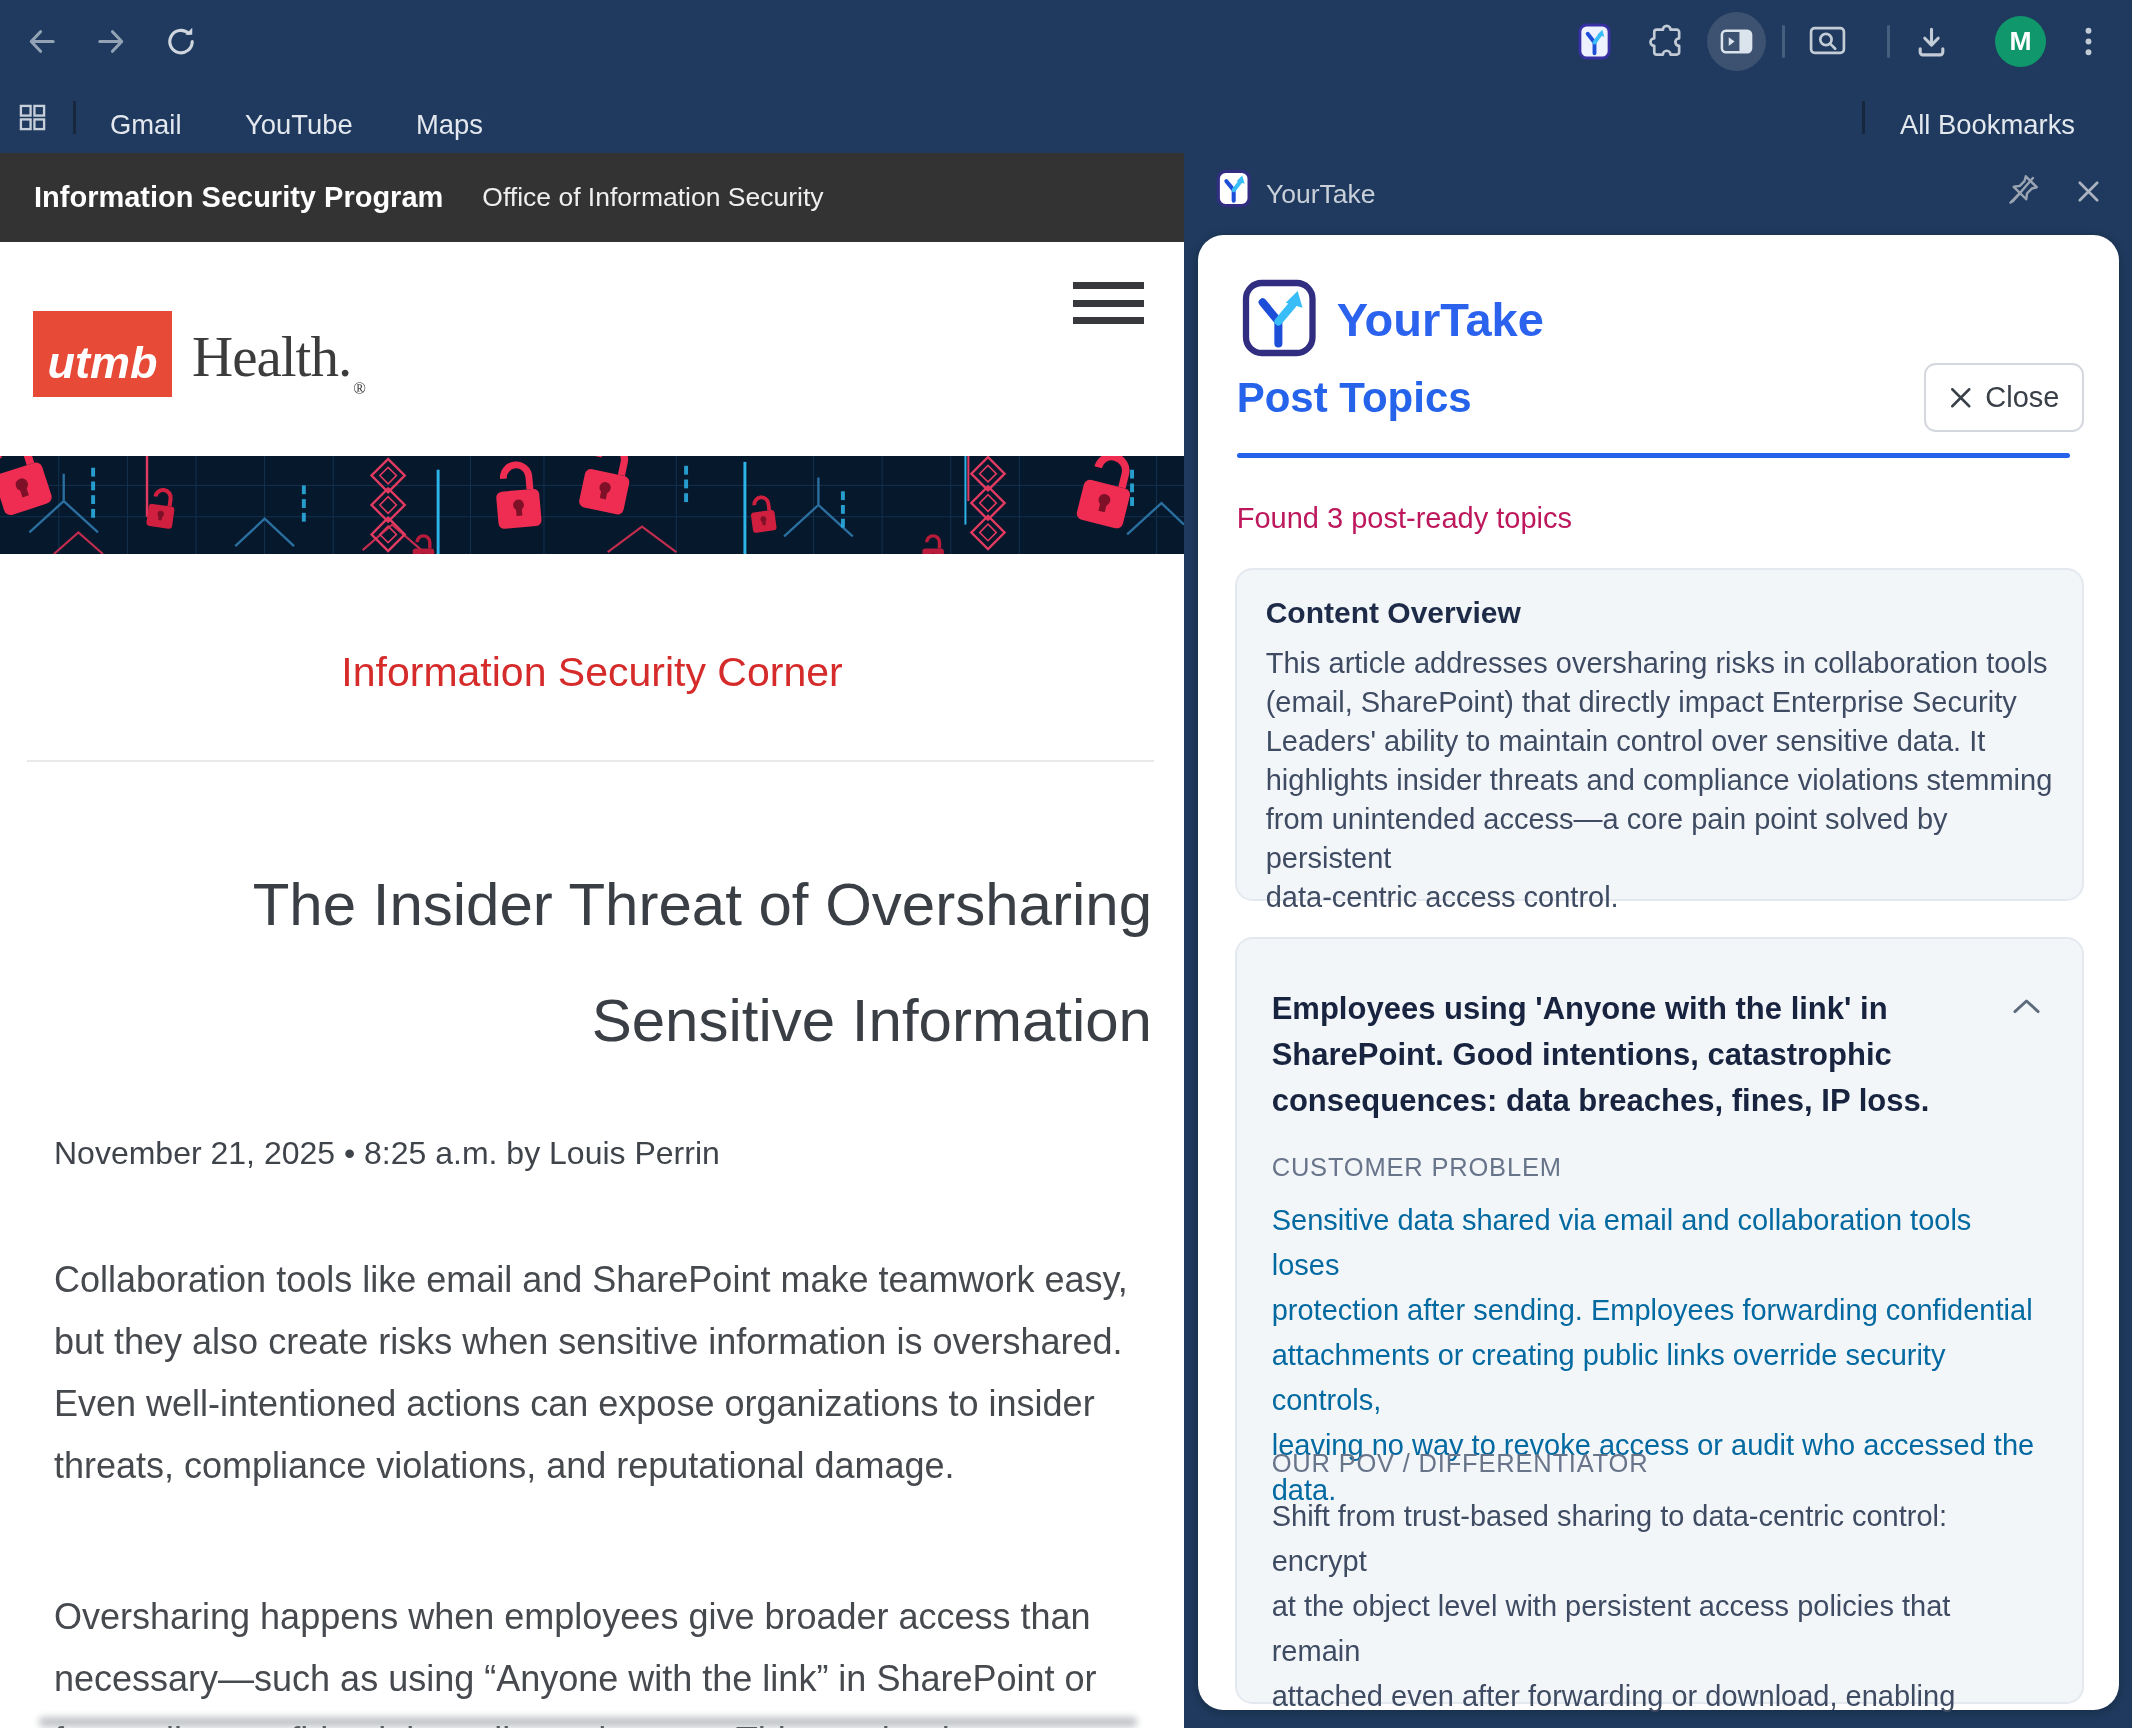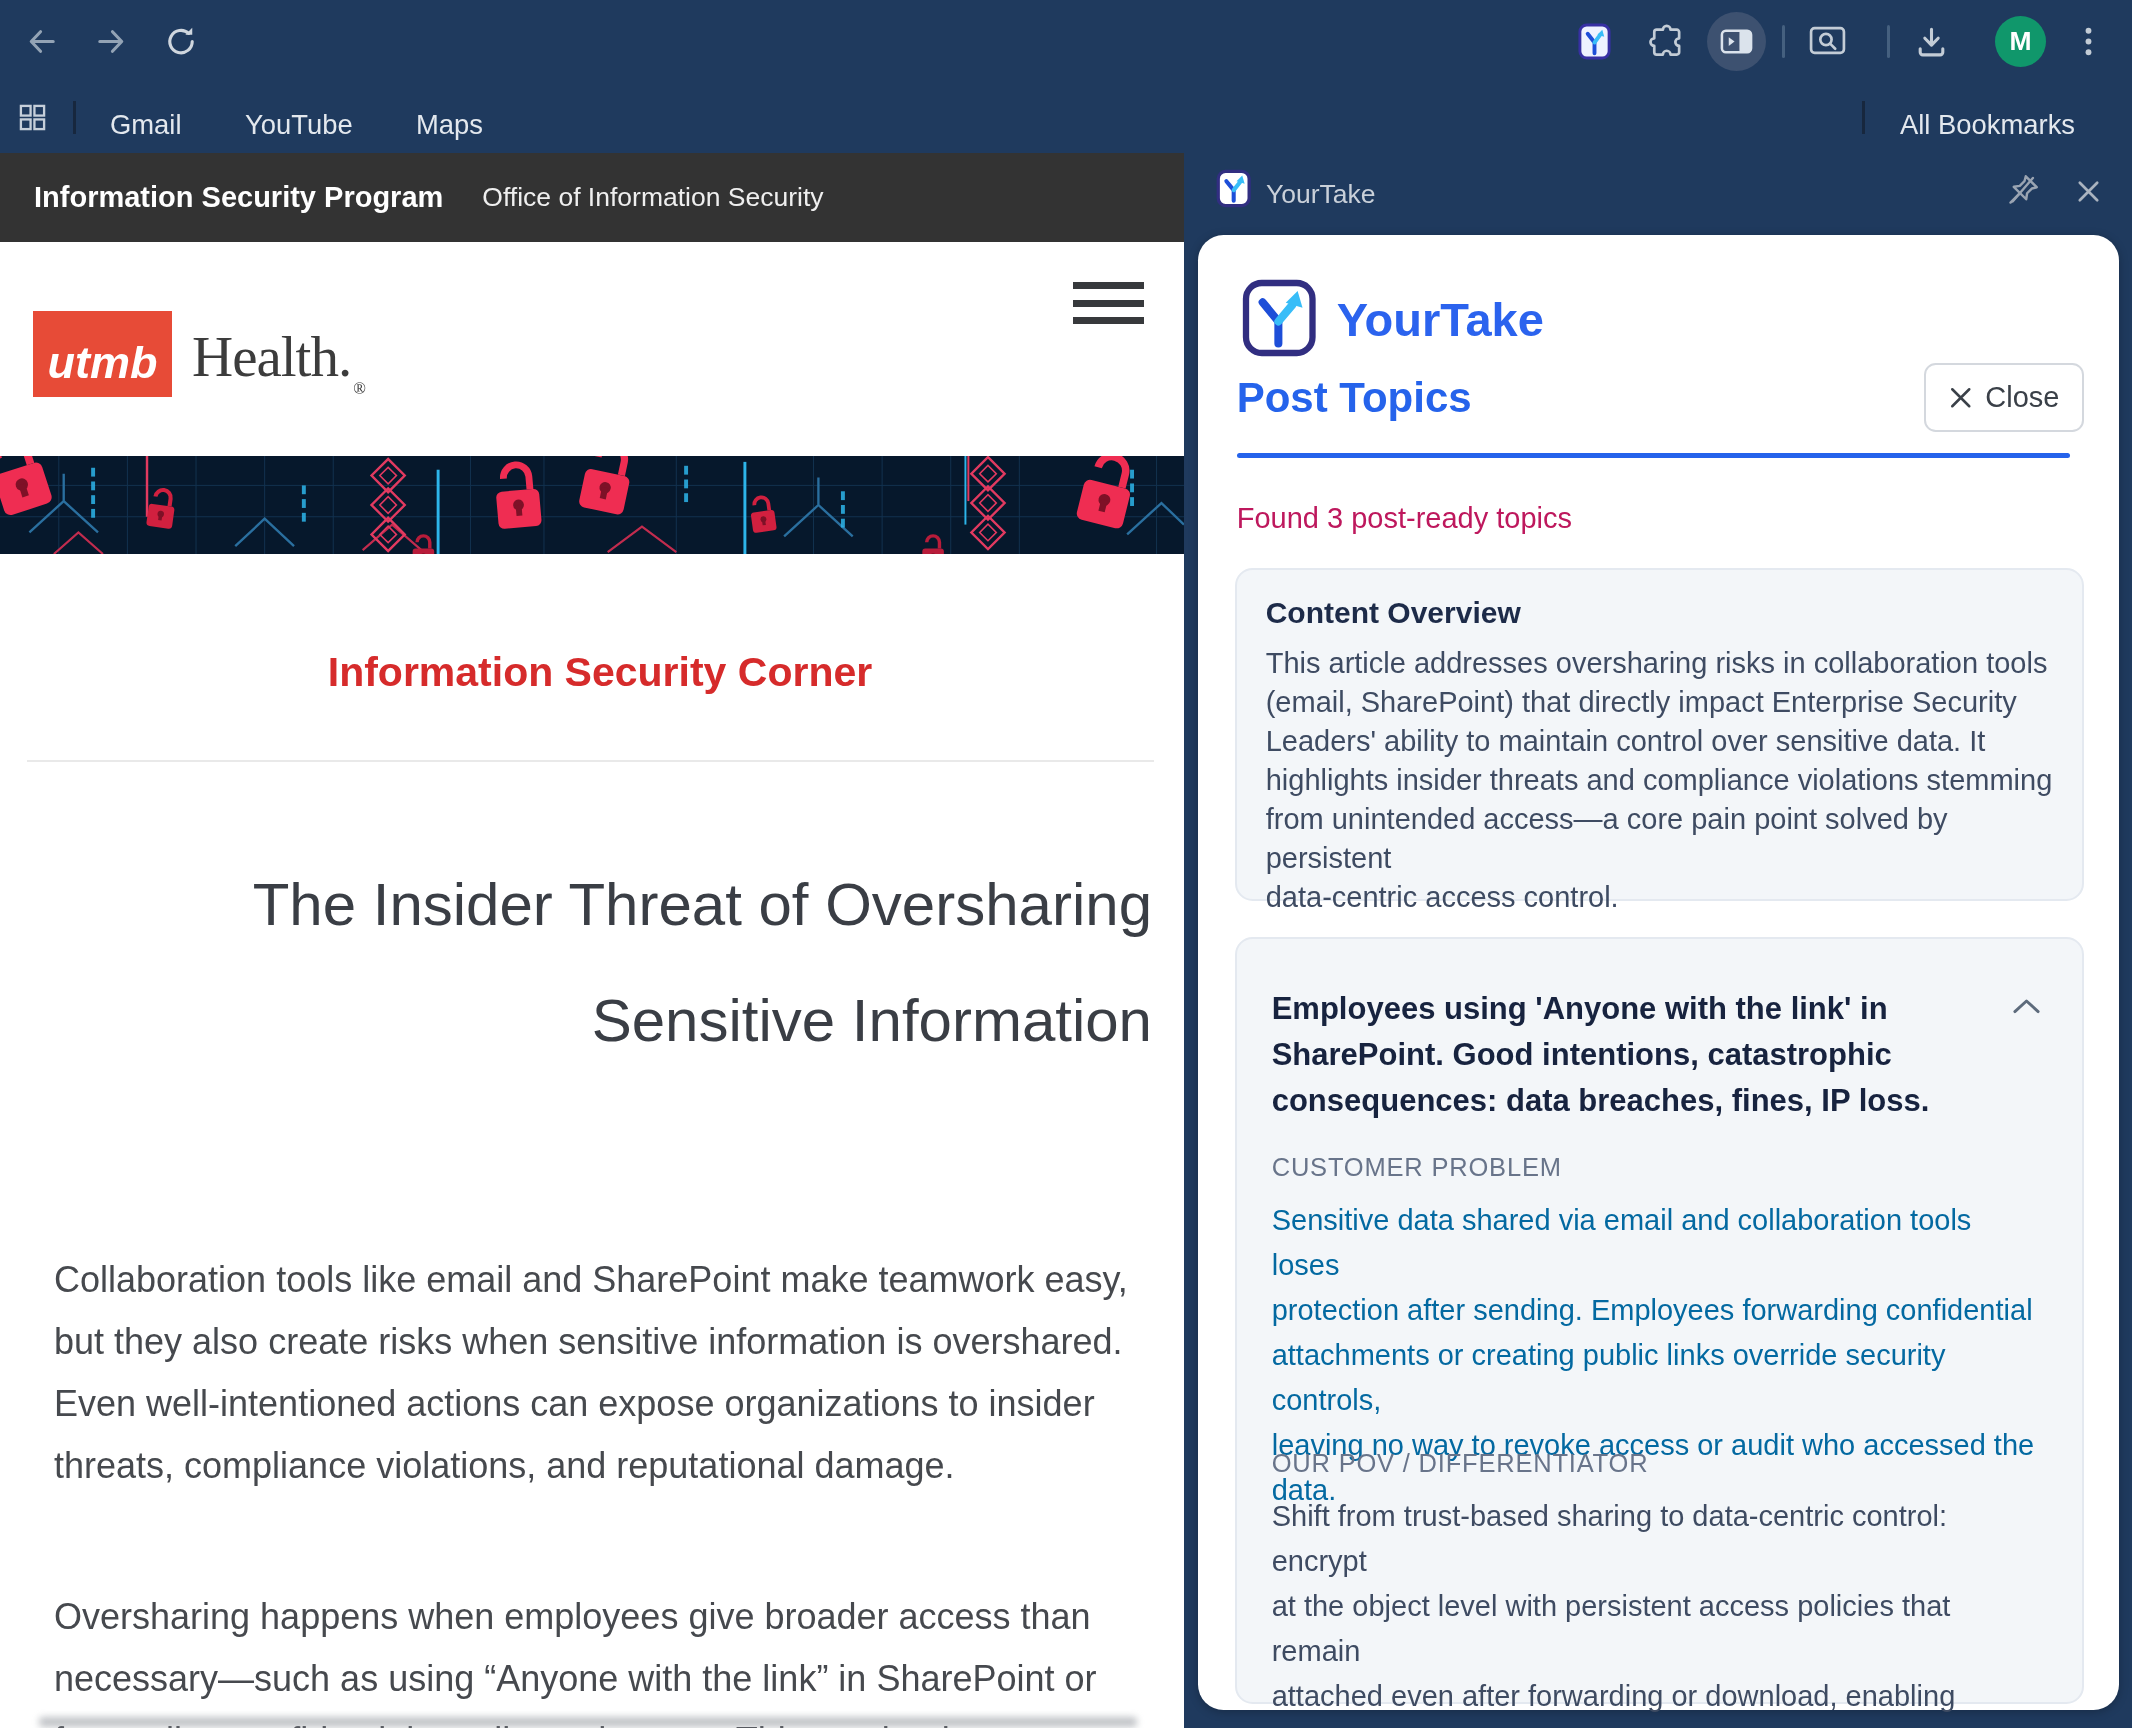--- a/index.html
+++ b/index.html
@@ -27,21 +27,21 @@
   #pageheader{left:0;top:0;width:1184px;height:89px;background:#333333;display:flex;align-items:center;}
   #pageheader .t1{color:#ffffff;font-size:29px;font-weight:700;margin-left:34px;}
   #pageheader .t2{color:#efefef;font-size:26.5px;margin-left:39px;}
   #utmbsquare{left:33px;top:158px;width:139px;height:86px;background:#e74b37;display:flex;align-items:flex-end;justify-content:center;}
   #utmbsquare span{color:#fff;font-style:italic;font-weight:700;font-size:45px;line-height:1;padding-bottom:11.8px;}
   #healthword{left:192px;top:171px;font-family:"Liberation Serif",serif;color:#3c3c3c;font-size:57px;letter-spacing:-1px;}
   #healthword .reg{font-size:16.7px;vertical-align:-17.6px;margin-left:2px;}
   #hamburger{left:1073px;top:129px;width:71px;height:47px;cursor:pointer;}
   #hamburger div{width:71px;height:6.9px;background:#37393c;margin-bottom:10.8px;}
   #hero{left:0;top:303px;width:1184px;height:98px;background:#06182c;}
-  #sectiontitle{left:0;top:496px;width:1184px;text-align:center;color:#d62b2b;font-size:41px;font-weight:700;padding-left:8px;}
+  #sectiontitle{left:0;top:496px;width:1184px;text-align:center;color:#d62b2b;font-size:41px;font-weight:400;}
   #pagedivider{left:27.4px;top:607px;width:1127px;height:2px;background:#e9e9e9;}
   #articletitle{left:54px;top:694px;width:1098px;font-size:60px;font-weight:500;color:#3a3e45;line-height:1.93;white-space:pre-line;}
   #byline{left:54px;top:982px;font-size:32px;color:#3f444b;}
   #para1{left:54px;top:1096px;width:1108px;font-size:36px;line-height:62px;color:#46494e;white-space:pre-line;}
   #subhead{left:54px;top:1357px;font-size:38px;font-weight:700;color:#303338;}
   #para2{left:54px;top:1433px;width:1108px;font-size:36px;line-height:62px;color:#46494e;white-space:pre-line;}
   #pagecutoff{left:39px;top:1564px;width:1098px;height:9.8px;background:#8d9299;opacity:.55;filter:blur(3.9px);border-radius:3.9px;}
   
   #panel{left:1184px;top:153px;width:949px;height:1575px;background:#1f3a5e;}
   #panelheader-title{left:82px;top:25.5px;font-size:26.5px;font-weight:500;color:#c9d0d9;}
@@ -272,20 +272,21 @@
       <use href="#lockg" transform="translate(432,96) scale(0.5)" color="#b81c3a"></use>
       <use href="#lockg" transform="translate(952,96) scale(0.5)" color="#b81c3a"></use>
     </svg>
   </div>
 
   <div class="abs" id="sectiontitle">Information Security Corner</div>
   <div class="abs" id="pagedivider"></div>
 
   <h1 class="abs" id="articletitle" style="margin:0;text-align:right;">The Insider Threat of Oversharing
 Sensitive Information</h1>
+  <div class="abs" id="byline">November 21, 2025 • 8:25 a.m. by Louis Perrin</div>
   <p class="abs" id="para1" style="margin:0;">Collaboration tools like email and SharePoint make teamwork easy,
 but they also create risks when sensitive information is overshared.
 Even well-intentioned actions can expose organizations to insider
 threats, compliance violations, and reputational damage.</p>
   <p class="abs" id="para2" style="margin:0;">Oversharing happens when employees give broader access than
 necessary—such as using “Anyone with the link” in SharePoint or
 forwarding confidential email attachments. This can lead to:</p>
   <div class="abs" id="pagecutoff"></div>
 </div>
 

